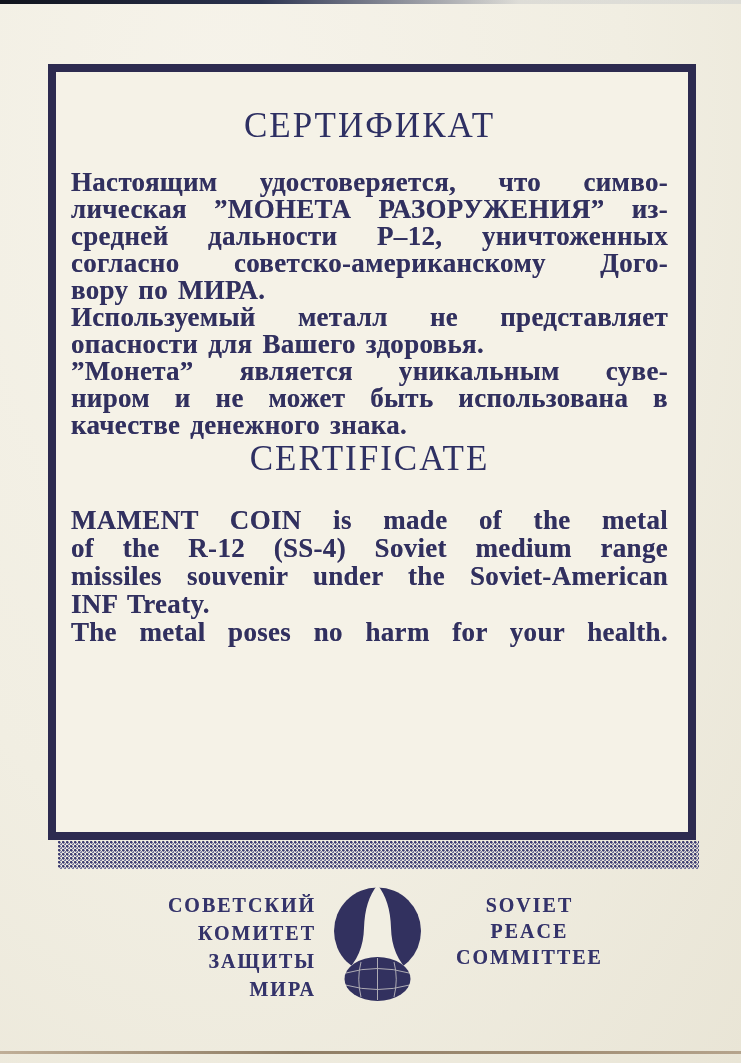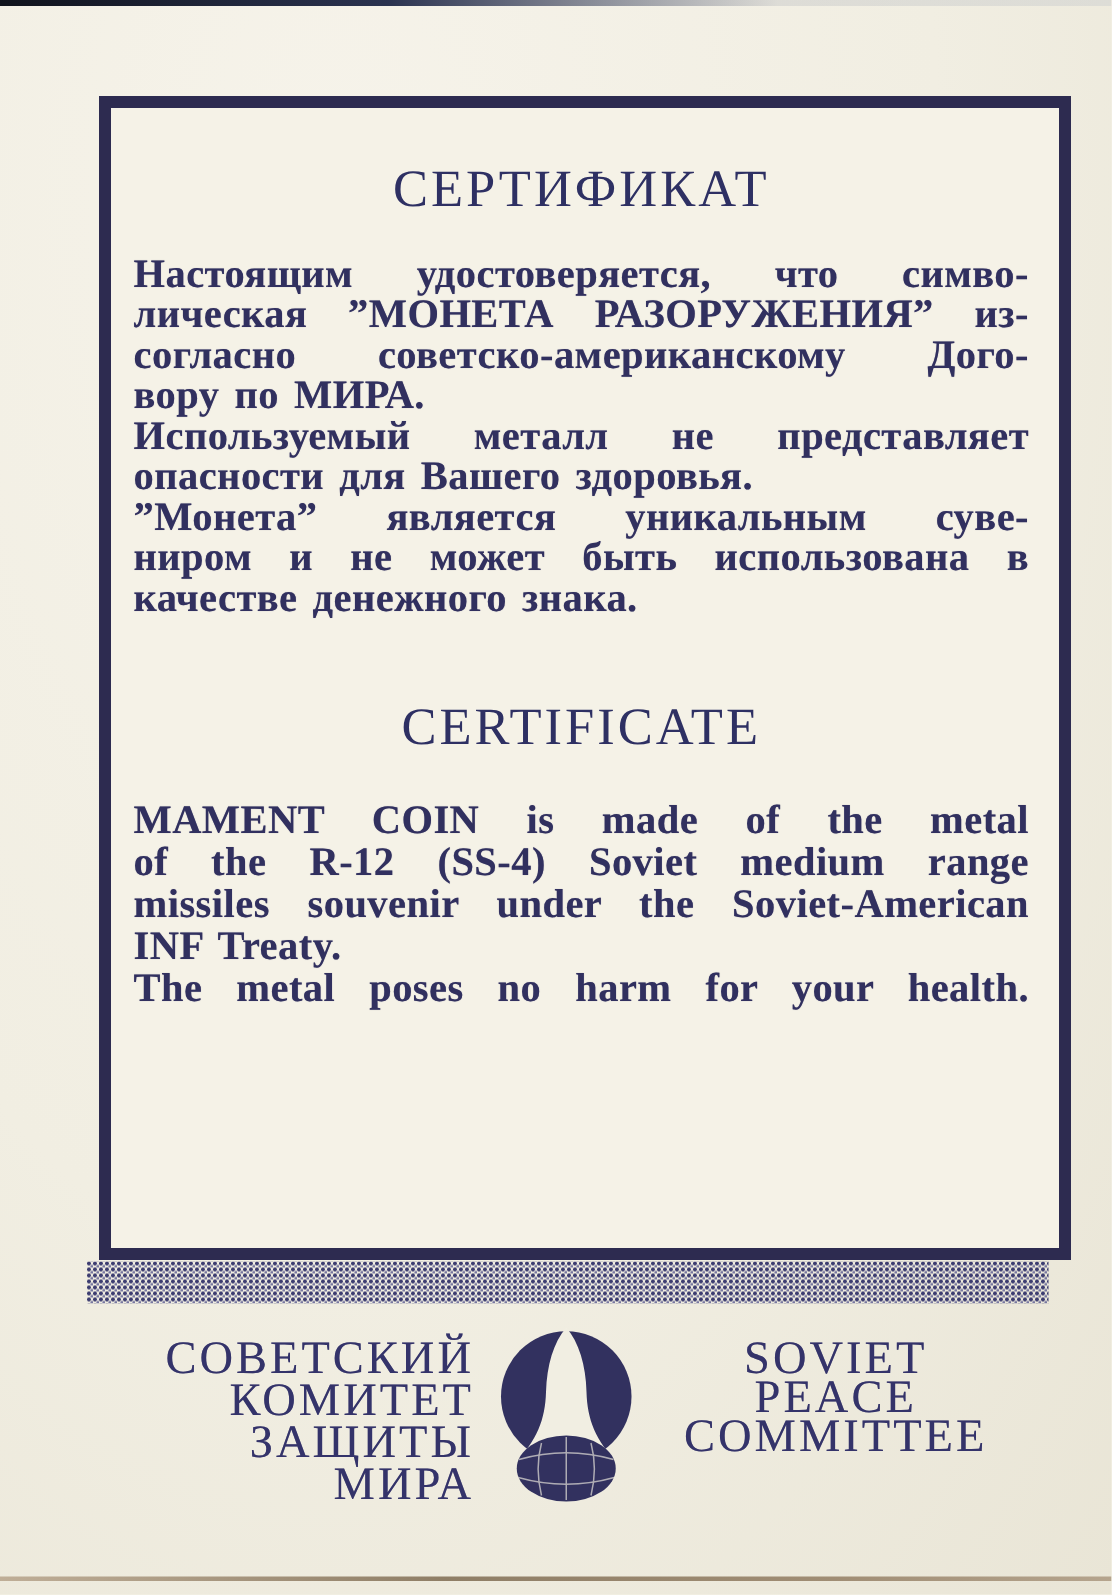--- a/index.html
+++ b/index.html
@@ -14,71 +14,72 @@
   }
   .top-edge{
     position:absolute;top:0;left:0;width:741px;height:4px;
     background:linear-gradient(to right,#10131c 0%,#2b3350 35%,#55618022 70%,#9aa5bb33 100%);
   }
   .bottom-edge{
     position:absolute;top:1051px;left:0;width:741px;height:3px;
     background:linear-gradient(to right,#bfae97,#8f7e66 40%,#a08d74 75%,#b5a48d);
   }
   .frame{
-    position:absolute;left:66px;top:64px;width:648px;height:776px;
+    position:absolute;left:48px;top:64px;width:648px;height:776px;
     box-sizing:border-box;border:8px solid #2d2b50;background:#f5f2e7;
     padding:0 20px 0 15px;
   }
   .title{
     text-align:center;font-size:35px;line-height:40px;font-weight:400;
     letter-spacing:2px;color:#2e3063;
   }
   .title-ru{margin-top:34px;}
-  .title-en{margin-top:53px;}
+  .title-en{}
   .body-lines{color:#31305f;font-weight:700;}
   .ru-lines{margin-top:23px;}
   .en-lines{margin-top:27px;}
   .ln{
     font-size:27px;line-height:27px;word-spacing:3px;letter-spacing:.3px;
     white-space:nowrap;text-shadow:0 0 .5px rgba(49,48,95,.55);
   }
   .en-lines .ln{line-height:28px;}
   .jl{ 
     white-space:normal;text-align:justify;text-align-last:justify;
   }
   .halftone{
     position:absolute;left:58px;top:841px;width:641px;height:28px;
     background-image:
       radial-gradient(circle at 1.3px 1.3px, #3d3d71 1.05px, rgba(61,61,113,0) 1.55px),
       radial-gradient(circle at 3.3px 3.3px, #7777a0 .85px, rgba(119,119,160,0) 1.25px);
     background-size:4px 4px;
   }
   .committee{
-    position:absolute;color:#34336a;font-weight:400;
-    font-size:31px;letter-spacing:2px;
+    position:absolute;color:#34336a;font-weight:700;
+    font-size:20px;letter-spacing:2px;
     text-shadow:0 0 .4px rgba(52,51,106,.5);
   }
   .committee-ru{right:425px;top:891px;text-align:right;line-height:28px;}
   .committee-en{left:456px;top:892px;text-align:center;line-height:26px;}
   .emblem{position:absolute;left:331px;top:884px;width:93px;height:120px;}
 </style>
 </head>
 <body>
 
 <div class="page">
 
   <div class="top-edge"></div>
 
   <div class="frame">
 
     <div class="title title-ru">СЕРТИФИКАТ</div>
 
     <div class="body-lines ru-lines">
       <div class="ln jl">Настоящим удостоверяется, что симво-</div>
       <div class="ln jl">лическая ”МОНЕТА РАЗОРУЖЕНИЯ” из-</div>
+      <div class="ln jl">средней дальности Р–12, уничтоженных</div>
       <div class="ln jl">согласно советско-американскому Дого-</div>
       <div class="ln">вору по МИРА.</div>
       <div class="ln jl">Используемый металл не представляет</div>
       <div class="ln">опасности для Вашего здоровья.</div>
       <div class="ln jl">”Монета” является уникальным суве-</div>
       <div class="ln jl">ниром и не может быть использована в</div>
       <div class="ln">качестве денежного знака.</div>
     </div>
 
     <div class="title title-en">CERTIFICATE</div>

